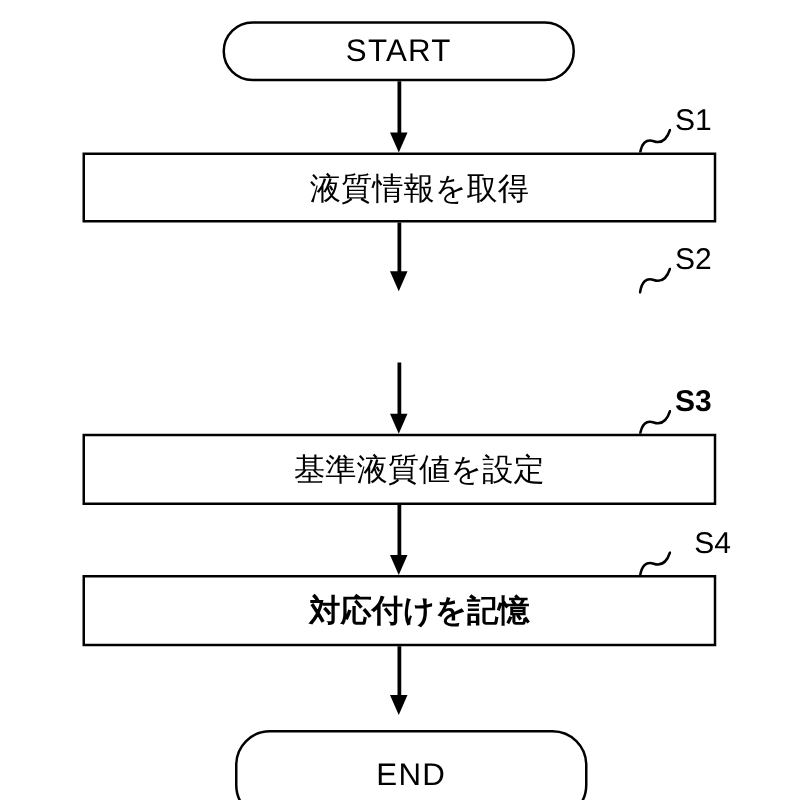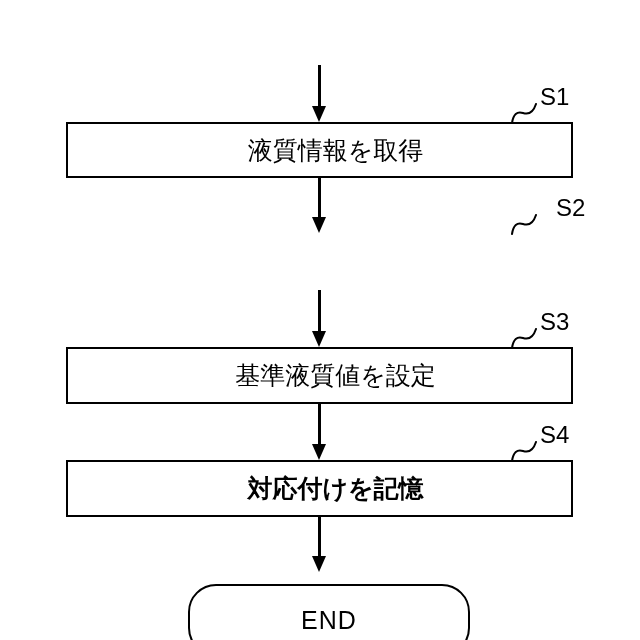--- a/index.html
+++ b/index.html
@@ -68,20 +68,23 @@
     stroke: var(--ink);
     stroke-width: 2;
     stroke-linecap: round;
   }
 </style>
 </head>
 <body>
 
 <div id="canvas">
 
+  <div class="terminator" style="left:178px; top:17px; width:282px; height:48px; border-radius:24px;">
+    <span>START</span>
+  </div>
 
   <div class="arrow" style="top:65px; height:57px;">
     <div class="arrow-stem"></div>
     <div class="arrow-head"></div>
   </div>
 
   <div class="sref" style="top:84px;">
     <span>S1</span>
   </div>
   <svg class="squig" style="top:103px;" viewBox="0 0 26 21">
@@ -90,50 +93,50 @@
 
   <div class="pbox" style="top:122px; height:56px;">
     <span>液質情報を取得</span>
   </div>
 
   <div class="arrow" style="top:178px; height:55px;">
     <div class="arrow-stem"></div>
     <div class="arrow-head"></div>
   </div>
 
-  <div class="sref" style="top:195px;margin-left:16px;">
+  <div class="sref" style="top:195px;">
     <span>S2</span>
   </div>
   <svg class="squig" style="top:214px;" viewBox="0 0 26 21">
     <path d="M1,20 Q3,7 12,10 Q21,13 25,1"></path>
   </svg>
 
 
   <div class="arrow" style="top:290px; height:57px;">
     <div class="arrow-stem"></div>
     <div class="arrow-head"></div>
   </div>
 
-  <div class="sref" style="top:309px;">
+  <div class="sref" style="top:309px;font-weight:bold;">
     <span>S3</span>
   </div>
   <svg class="squig" style="top:328px;" viewBox="0 0 26 21">
     <path d="M1,20 Q3,7 12,10 Q21,13 25,1"></path>
   </svg>
 
   <div class="pbox" style="top:347px; height:57px;">
     <span>基準液質値を設定</span>
   </div>
 
   <div class="arrow" style="top:404px; height:56px;">
     <div class="arrow-stem"></div>
     <div class="arrow-head"></div>
   </div>
 
-  <div class="sref" style="top:422px;">
+  <div class="sref" style="top:422px;text-align:center;">
     <span>S4</span>
   </div>
   <svg class="squig" style="top:441px;" viewBox="0 0 26 21">
     <path d="M1,20 Q3,7 12,10 Q21,13 25,1"></path>
   </svg>
 
   <div class="pbox" style="top:460px; height:57px;font-weight:bold;">
     <span>対応付けを記憶</span>
   </div>
 

